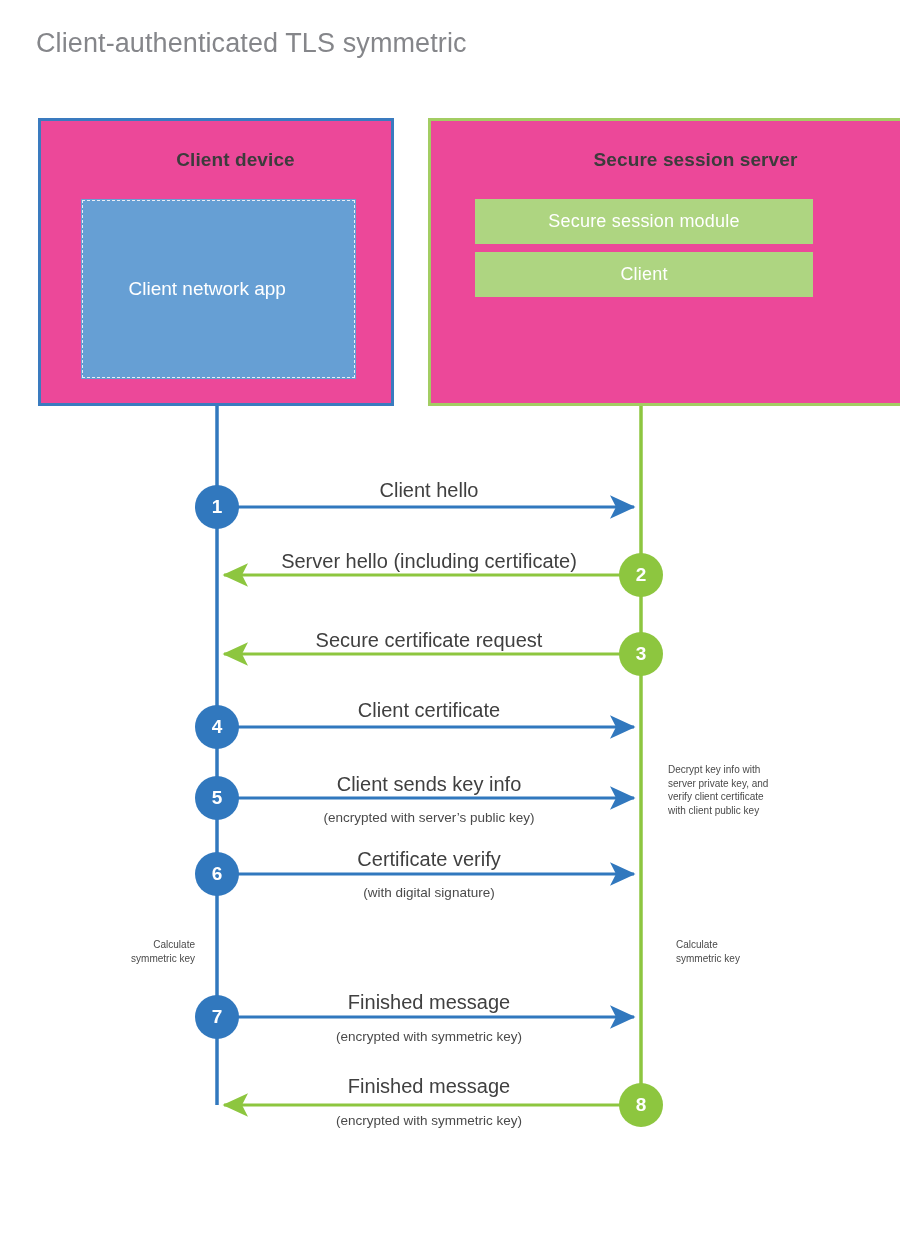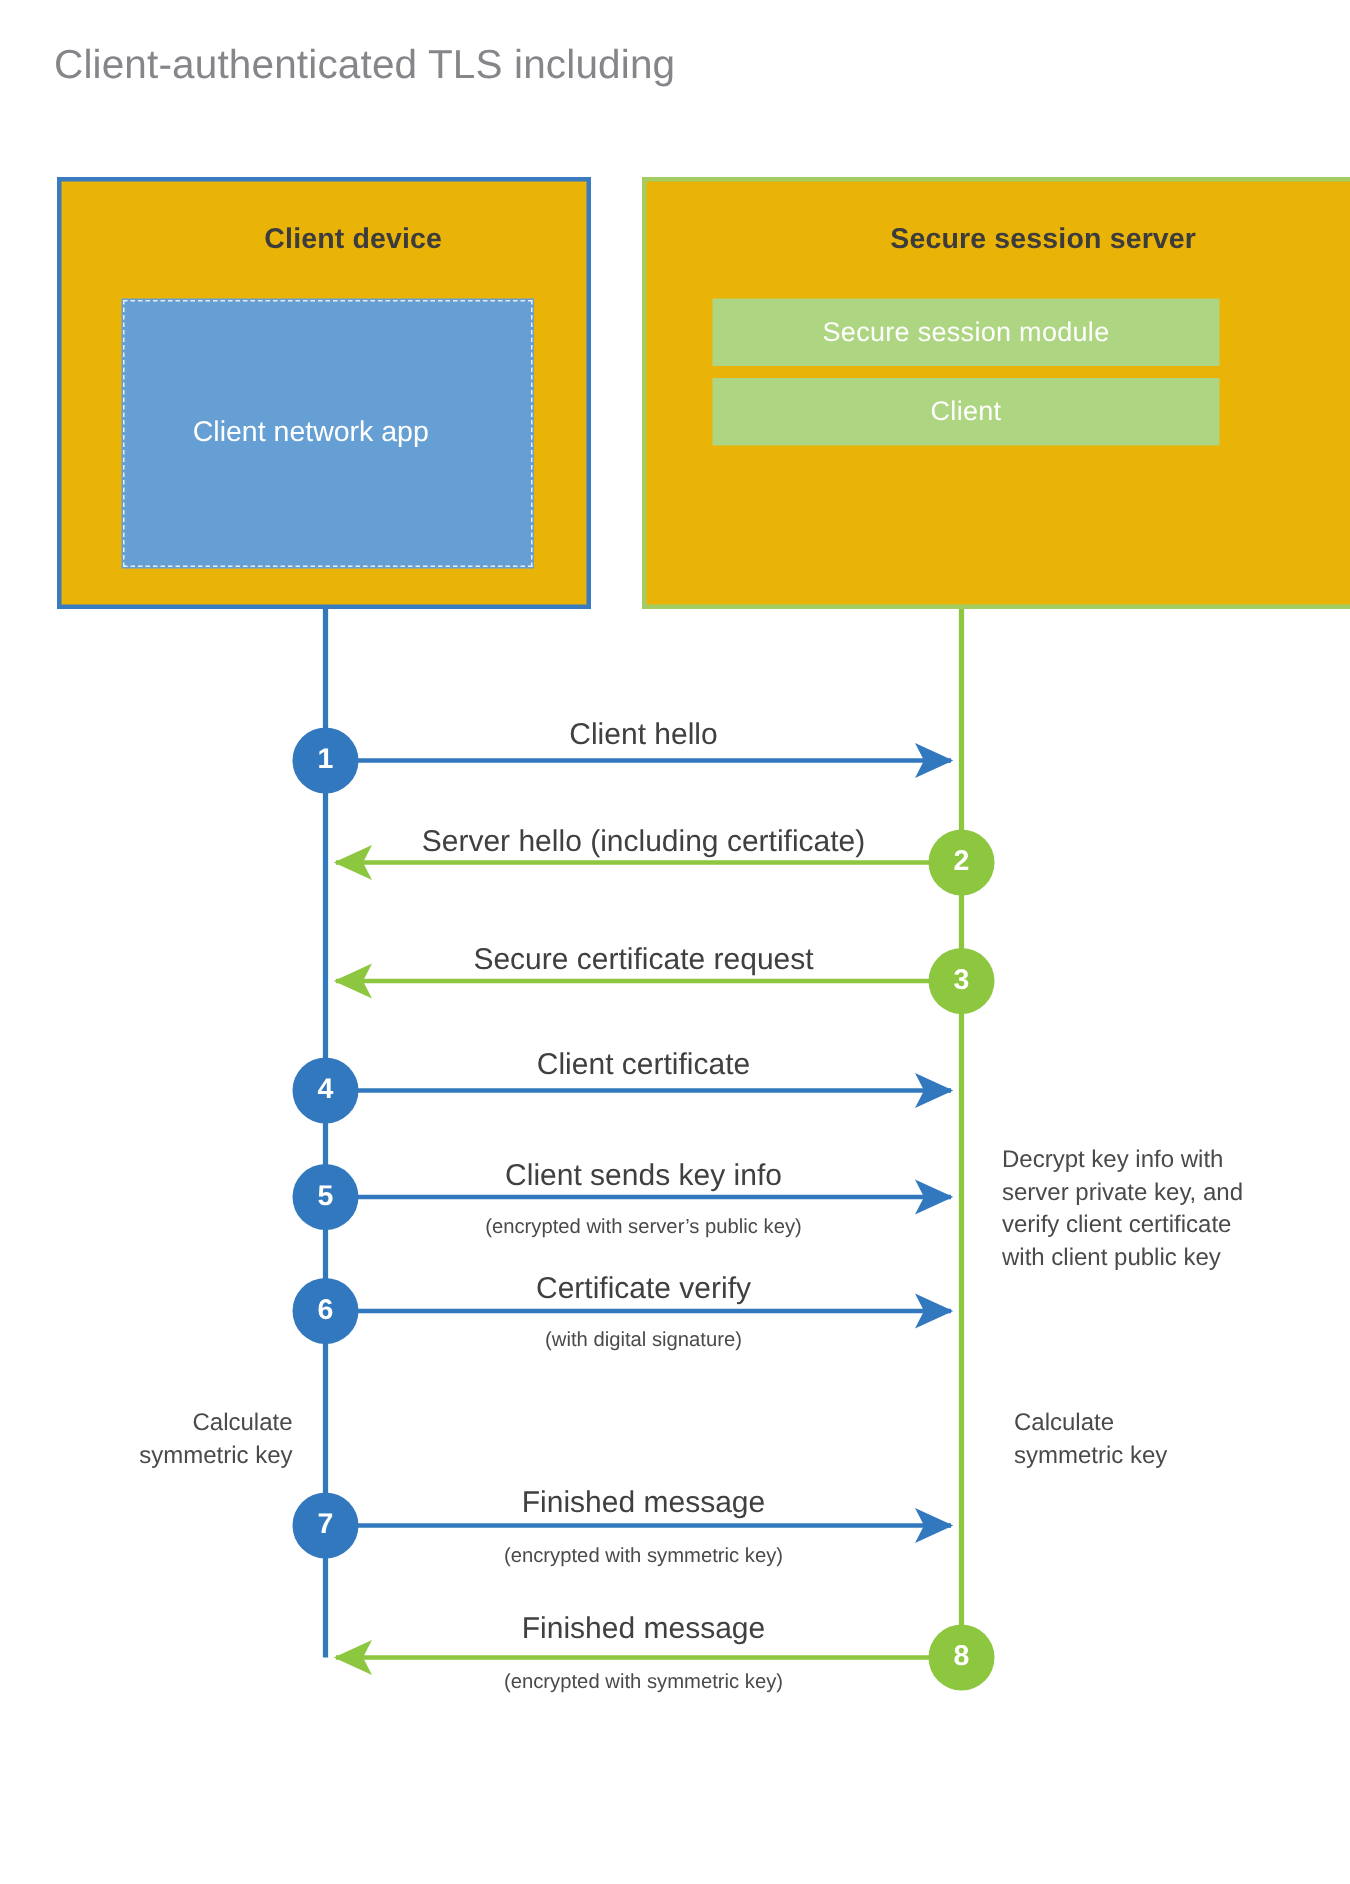--- a/index.html
+++ b/index.html
@@ -24,21 +24,21 @@
     font-size: 27px;
     font-weight: 300;
     color: #85868a;
     letter-spacing: 0.1px;
     white-space: nowrap;
   }
 
   
   .actor-box {
     position: absolute;
-    background: #eab308;
+    background: #ec4899;
     box-sizing: border-box;
     padding-left: 39px;
   }
   #client-box {
     left: 38px;
     top: 118px;
     width: 356px;
     height: 288px;
     border: 3px solid #3a7bbf;
   }
@@ -148,31 +148,31 @@
     font-size: 13.5px;
     font-weight: 400;
     color: #4a4a4a;
     white-space: nowrap;
     transform: translateX(-50%);
   }
 
   
   .side-note {
     position: absolute;
-    font-size: 16px;
+    font-size: 10px;
     line-height: 1.35;
     color: #4a4a4a;
   }
   .side-note.align-right { text-align: right; transform: translateX(-100%); }
   .side-note.align-left  { text-align: left; }
 </style>
 </head>
 <body>
 
-<div id="page-title">Client-authenticated TLS including</div>
+<div id="page-title">Client-authenticated TLS symmetric</div>
 
 <div class="actor-box" id="client-box">
   <div class="actor-title">Client device</div>
   <div id="client-app">
     <div class="app-label">Client network app</div>
   </div>
 </div>
 
 <div class="actor-box" id="server-box">
   <div class="actor-title">Secure session server</div>

